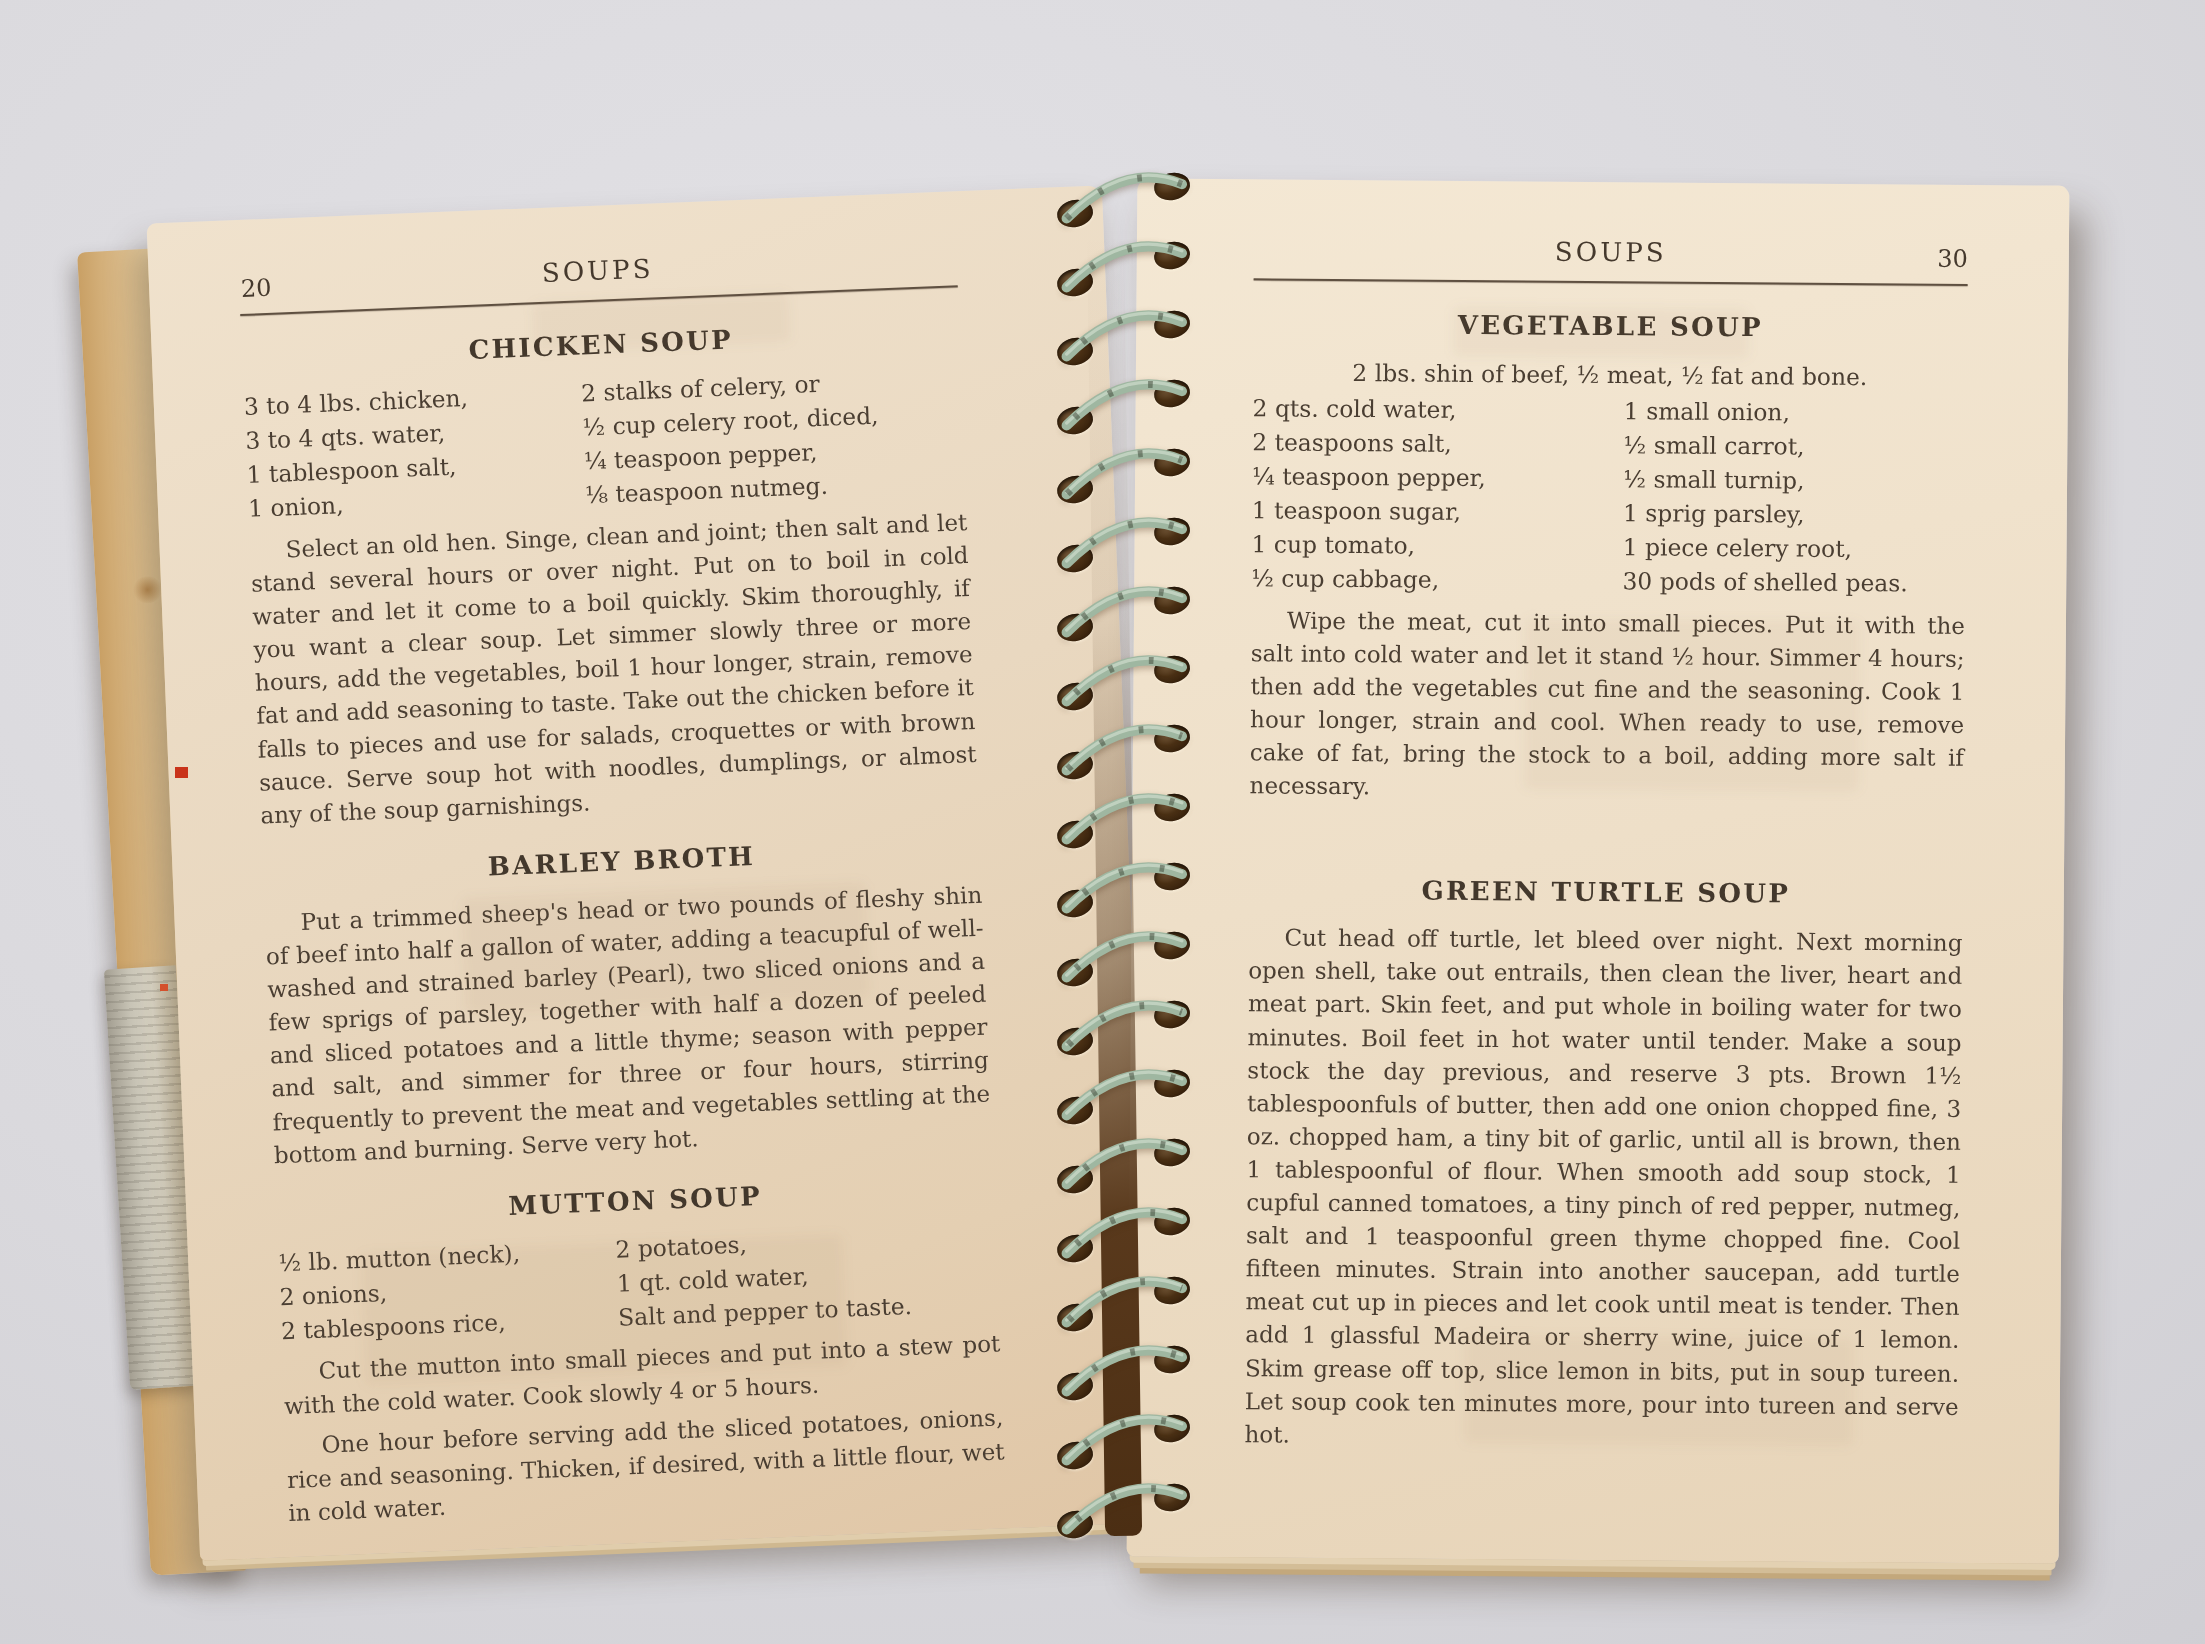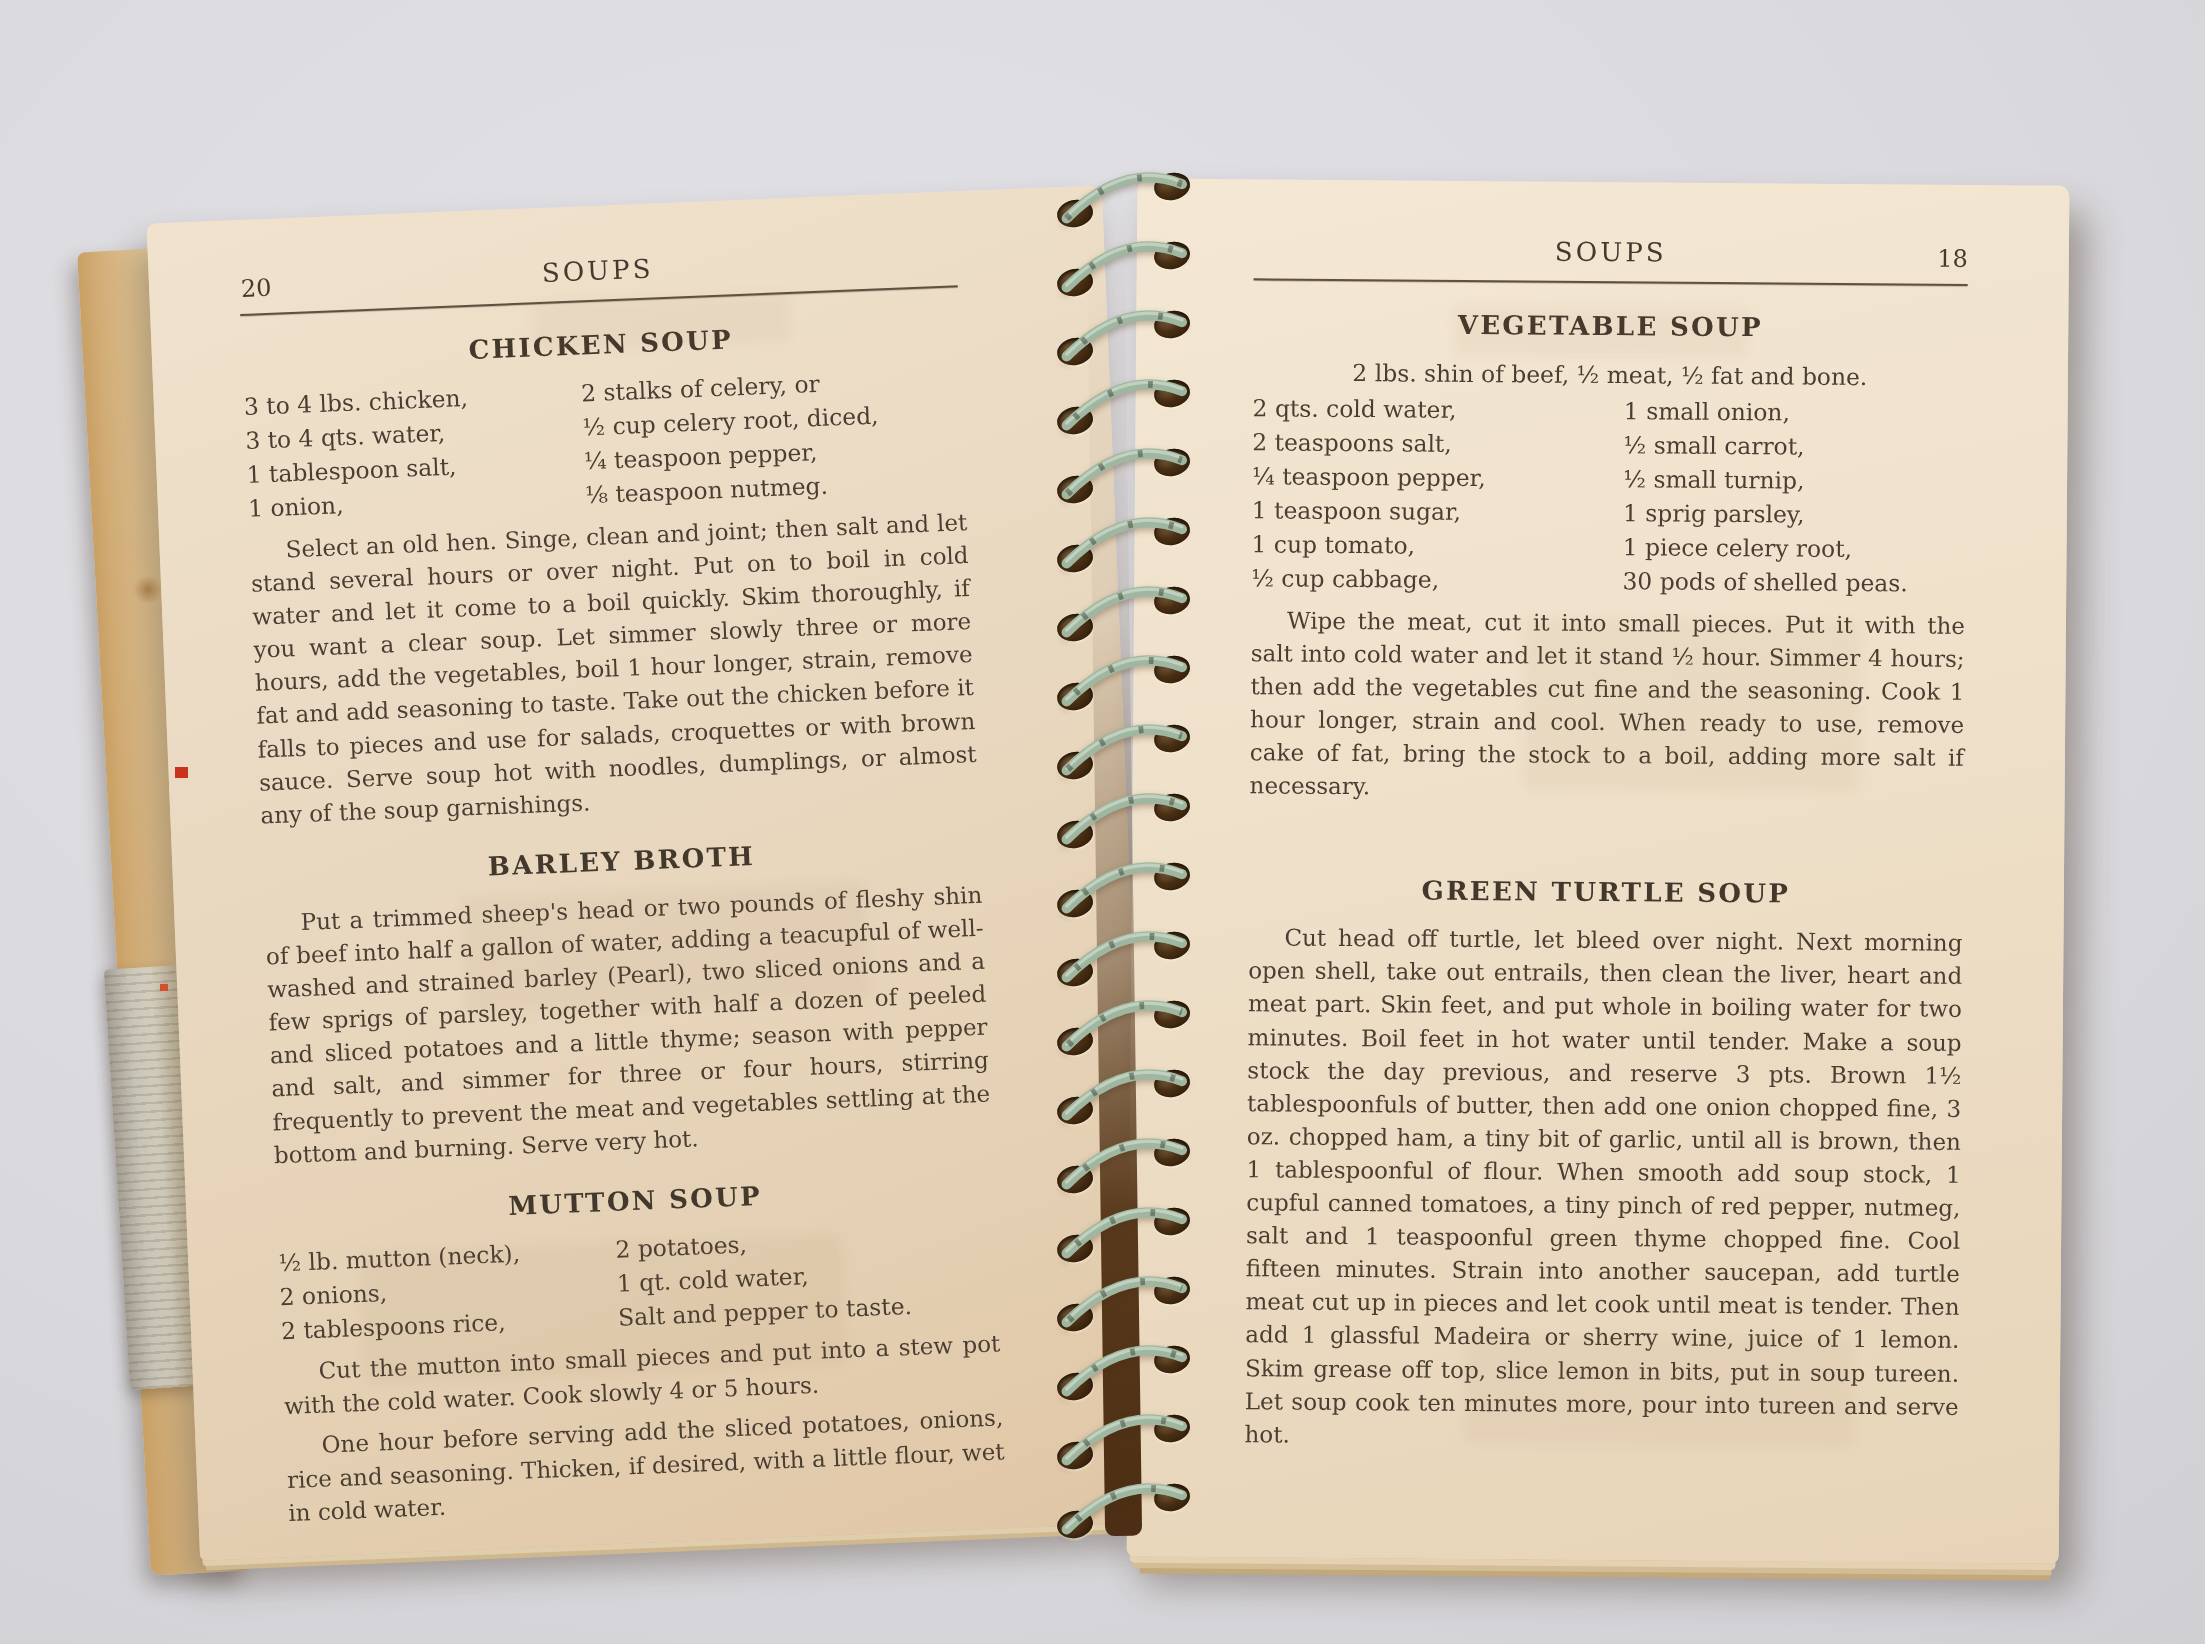--- a/index.html
+++ b/index.html
@@ -160,21 +160,21 @@
     <p class="body">One hour before serving add the sliced potatoes, onions, rice and seasoning.  Thicken, if desired, with a little flour, wet in cold water.</p>
   </div>
 
   <div class="page right-page">
     <div class="ghost" style="left:34%;top:125px;width:296px;height:51px;"></div>
     <div class="ghost" style="left:42%;top:437px;width:335px;height:171px;"></div>
     <div class="ghost" style="left:36%;top:1154px;width:390px;height:109px;"></div>
 
     <div class="page-head">
       <span class="running">SOUPS</span>
-      <span class="pagenum pright">18</span>
+      <span class="pagenum pright">30</span>
     </div>
     <div class="rule"></div>
 
     <h2 class="recipe">VEGETABLE SOUP</h2>
     <div class="intro">2 lbs. shin of beef, ½ meat, ½ fat and bone.</div>
     <div class="cols">
       <div class="col-l">
         <div class="ing">2 qts. cold water,</div>
         <div class="ing">2 teaspoons salt,</div>
         <div class="ing">¼ teaspoon pepper,</div>

